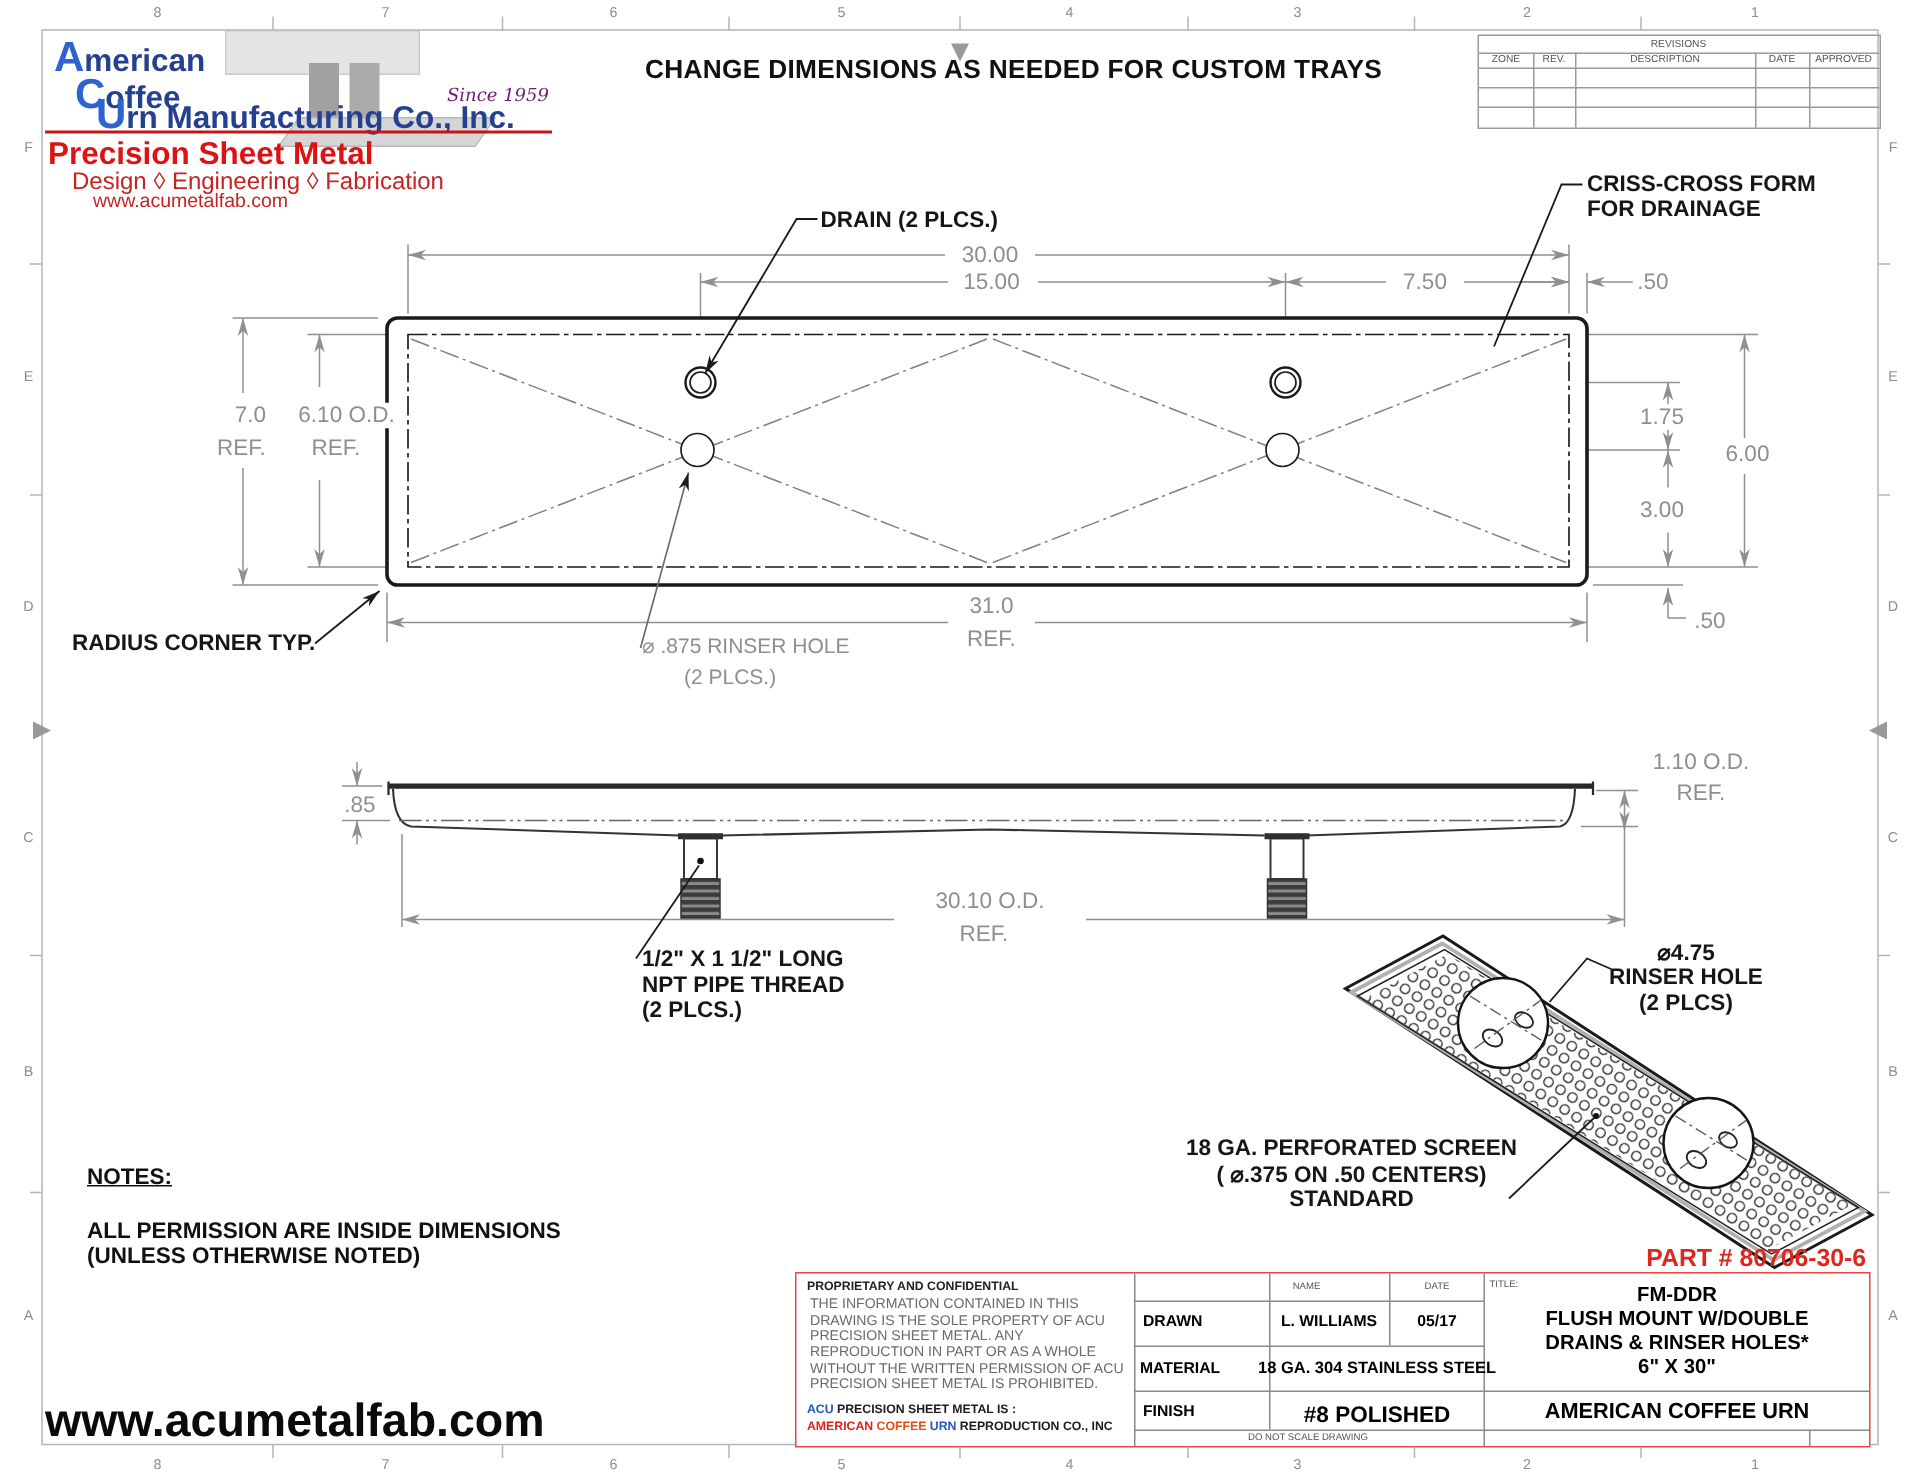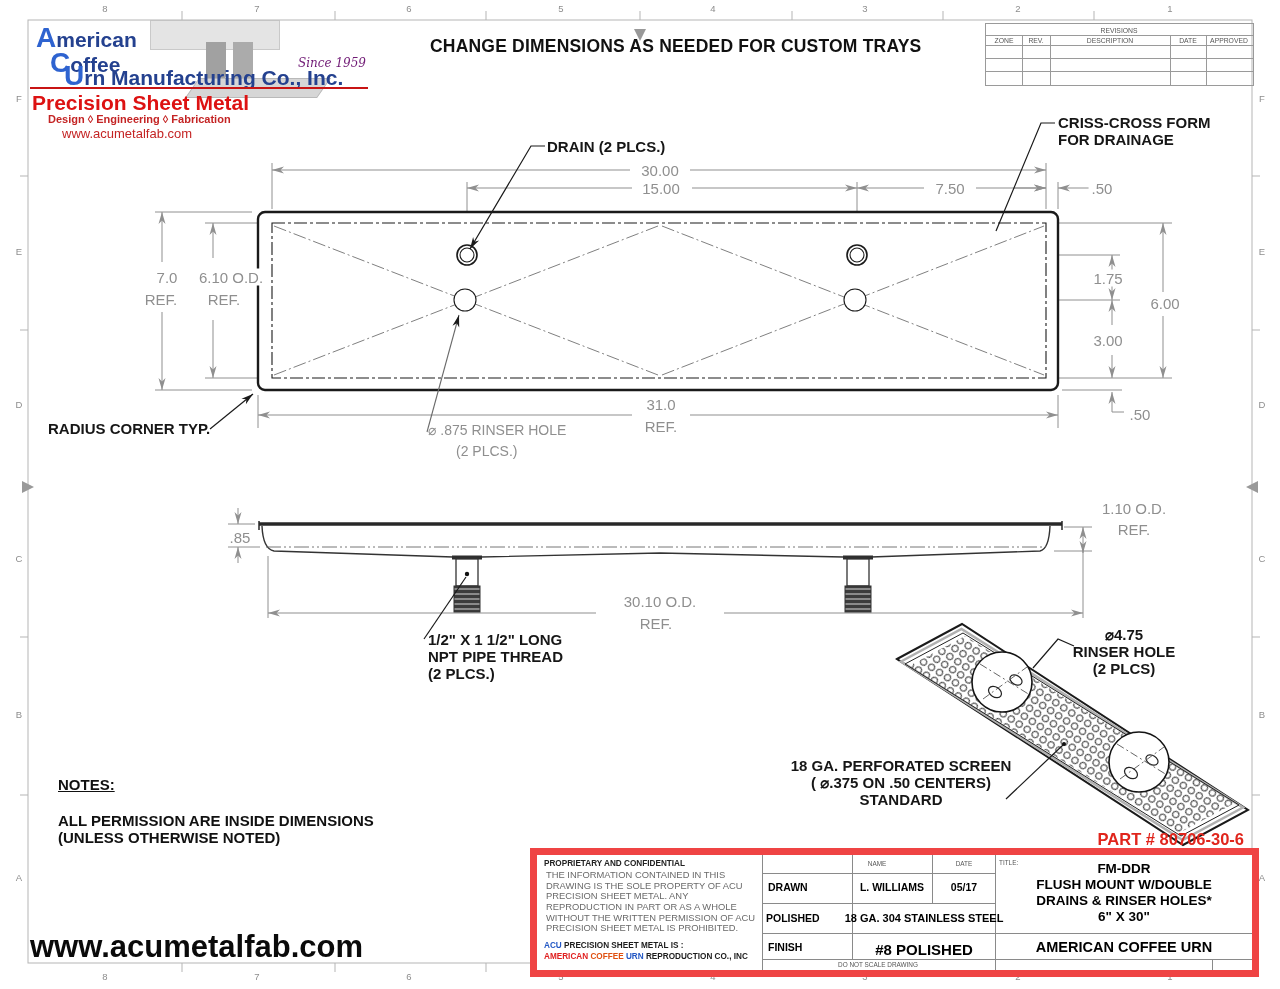--- a/index.html
+++ b/index.html
@@ -17,30 +17,30 @@
   .clbl{transform:translate(-50%,0);}
   .banner{position:absolute;left:430px;top:36px;font-size:17.5px;font-weight:bold;color:#111;letter-spacing:.2px;}
   
   .lg-line{position:absolute;color:#24418f;font-weight:bold;line-height:1;}
   .lg-init{color:#2e63d0;font-size:28px;}
   .lg-rest{font-size:21px;}
   .since{position:absolute;font-family:"DejaVu Serif",serif;font-style:italic;font-weight:normal;
          font-size:12px;color:#701a75;}
   .redrule{position:absolute;background:#c81414;height:2px;}
   .psm{position:absolute;color:#dd1212;font-weight:bold;font-size:21px;}
-  .def{position:absolute;color:#c42424;font-weight:bold;font-size:11px;}
+  .def{position:absolute;color:#c42424;font-weight:normal;font-size:16px;}
   .lgurl{position:absolute;color:#c42424;font-size:13px;}
   .machine{position:absolute;opacity:.85;}
   .machine div{position:absolute;}
   
   #rev{position:absolute;left:985px;top:23px;width:267px;height:61px;border:1px solid #9a9a9a;font-size:6.8px;color:#555;}
   #rev .hl{position:absolute;background:#9a9a9a;}
   #rev .ct{position:absolute;transform:translate(-50%,-50%);white-space:nowrap;}
   
-  #tb{position:absolute;left:530px;top:848px;width:715px;height:115px;border:7px solid #ef4444;background:#fff;}
+  #tb{position:absolute;left:530px;top:848px;width:715px;height:115px;border:1px solid #ef4444;background:#fff;}
   #tb .ln{position:absolute;background:#8a8a8a;}
   #tb .small{font-size:6.4px;color:#555;}
   .notes{position:absolute;font-weight:bold;font-size:15px;color:#111;white-space:nowrap;}
   .footer-url{position:absolute;left:30px;top:929px;font-size:31px;font-weight:bold;color:#0a0a0a;}
   .part{position:absolute;left:1000px;top:830px;width:244px;text-align:right;
         font-size:16.5px;font-weight:bold;color:#e0251c;}
 </style>
 </head>
 <body>
 
@@ -316,21 +316,21 @@
     <div class="ln" style="left:225px;top:104px;width:490px;height:1px"></div>
     <div class="abs" style="left:7px;top:4px;font-size:8.2px;font-weight:bold;color:#222">PROPRIETARY AND CONFIDENTIAL</div>
     <div style="position:absolute;left:9px;top:15px;width:212px;font-size:9.4px;line-height:1.13;color:#6a6a6a;white-space:normal">THE INFORMATION CONTAINED IN THIS DRAWING IS THE SOLE PROPERTY OF ACU PRECISION SHEET METAL.  ANY REPRODUCTION IN PART OR AS A WHOLE WITHOUT THE WRITTEN PERMISSION OF ACU PRECISION SHEET METAL IS PROHIBITED.</div>
     <div class="abs" style="left:7px;top:86px;font-size:8.2px;font-weight:bold"><span style="color:#2257c4">ACU</span><span style="color:#1c1c1c"> PRECISION SHEET METAL IS :</span></div>
     <div class="abs" style="left:7px;top:97px;font-size:8.2px;font-weight:bold"><span style="color:#e02020">AMERICAN</span><span style="color:#e05010"> COFFEE</span><span style="color:#2257c4"> URN</span><span style="color:#1c1c1c"> REPRODUCTION CO., INC</span></div>
     <div class="abs small" style="left:340px;top:5px;transform:translateX(-50%)">NAME</div>
     <div class="abs small" style="left:427px;top:5px;transform:translateX(-50%)">DATE</div>
     <div class="abs" style="left:231px;top:26px;font-size:10.5px;font-weight:bold">DRAWN</div>
     <div class="abs" style="left:355px;top:26px;transform:translateX(-50%);font-size:10.5px;font-weight:bold">L. WILLIAMS</div>
     <div class="abs" style="left:427px;top:26px;transform:translateX(-50%);font-size:10.5px;font-weight:bold">05/17</div>
-    <div class="abs" style="left:229px;top:57px;font-size:10.5px;font-weight:bold">POLISHED</div>
+    <div class="abs" style="left:229px;top:57px;font-size:10.5px;font-weight:bold">MATERIAL</div>
     <div class="abs" style="left:387px;top:57px;transform:translateX(-50%);font-size:11px;font-weight:bold">18 GA. 304 STAINLESS STEEL</div>
     <div class="abs" style="left:231px;top:86px;font-size:10.5px;font-weight:bold">FINISH</div>
     <div class="abs" style="left:387px;top:86px;transform:translateX(-50%);font-size:15px;font-weight:bold">#8 POLISHED</div>
     <div class="abs small" style="left:341px;top:106px;transform:translateX(-50%)">DO NOT SCALE DRAWING</div>
     <div class="abs small" style="left:462px;top:4px">TITLE:</div>
     <div class="abs" style="left:587px;top:6px;transform:translateX(-50%);font-size:13.5px;font-weight:bold">FM-DDR</div>
     <div class="abs" style="left:587px;top:22px;transform:translateX(-50%);font-size:13.5px;font-weight:bold">FLUSH MOUNT W/DOUBLE</div>
     <div class="abs" style="left:587px;top:38px;transform:translateX(-50%);font-size:13.5px;font-weight:bold">DRAINS &amp; RINSER HOLES*</div>
     <div class="abs" style="left:587px;top:54px;transform:translateX(-50%);font-size:13.5px;font-weight:bold">6" X 30"</div>
     <div class="abs" style="left:587px;top:84px;transform:translateX(-50%);font-size:14.5px;font-weight:bold">AMERICAN COFFEE URN</div>

